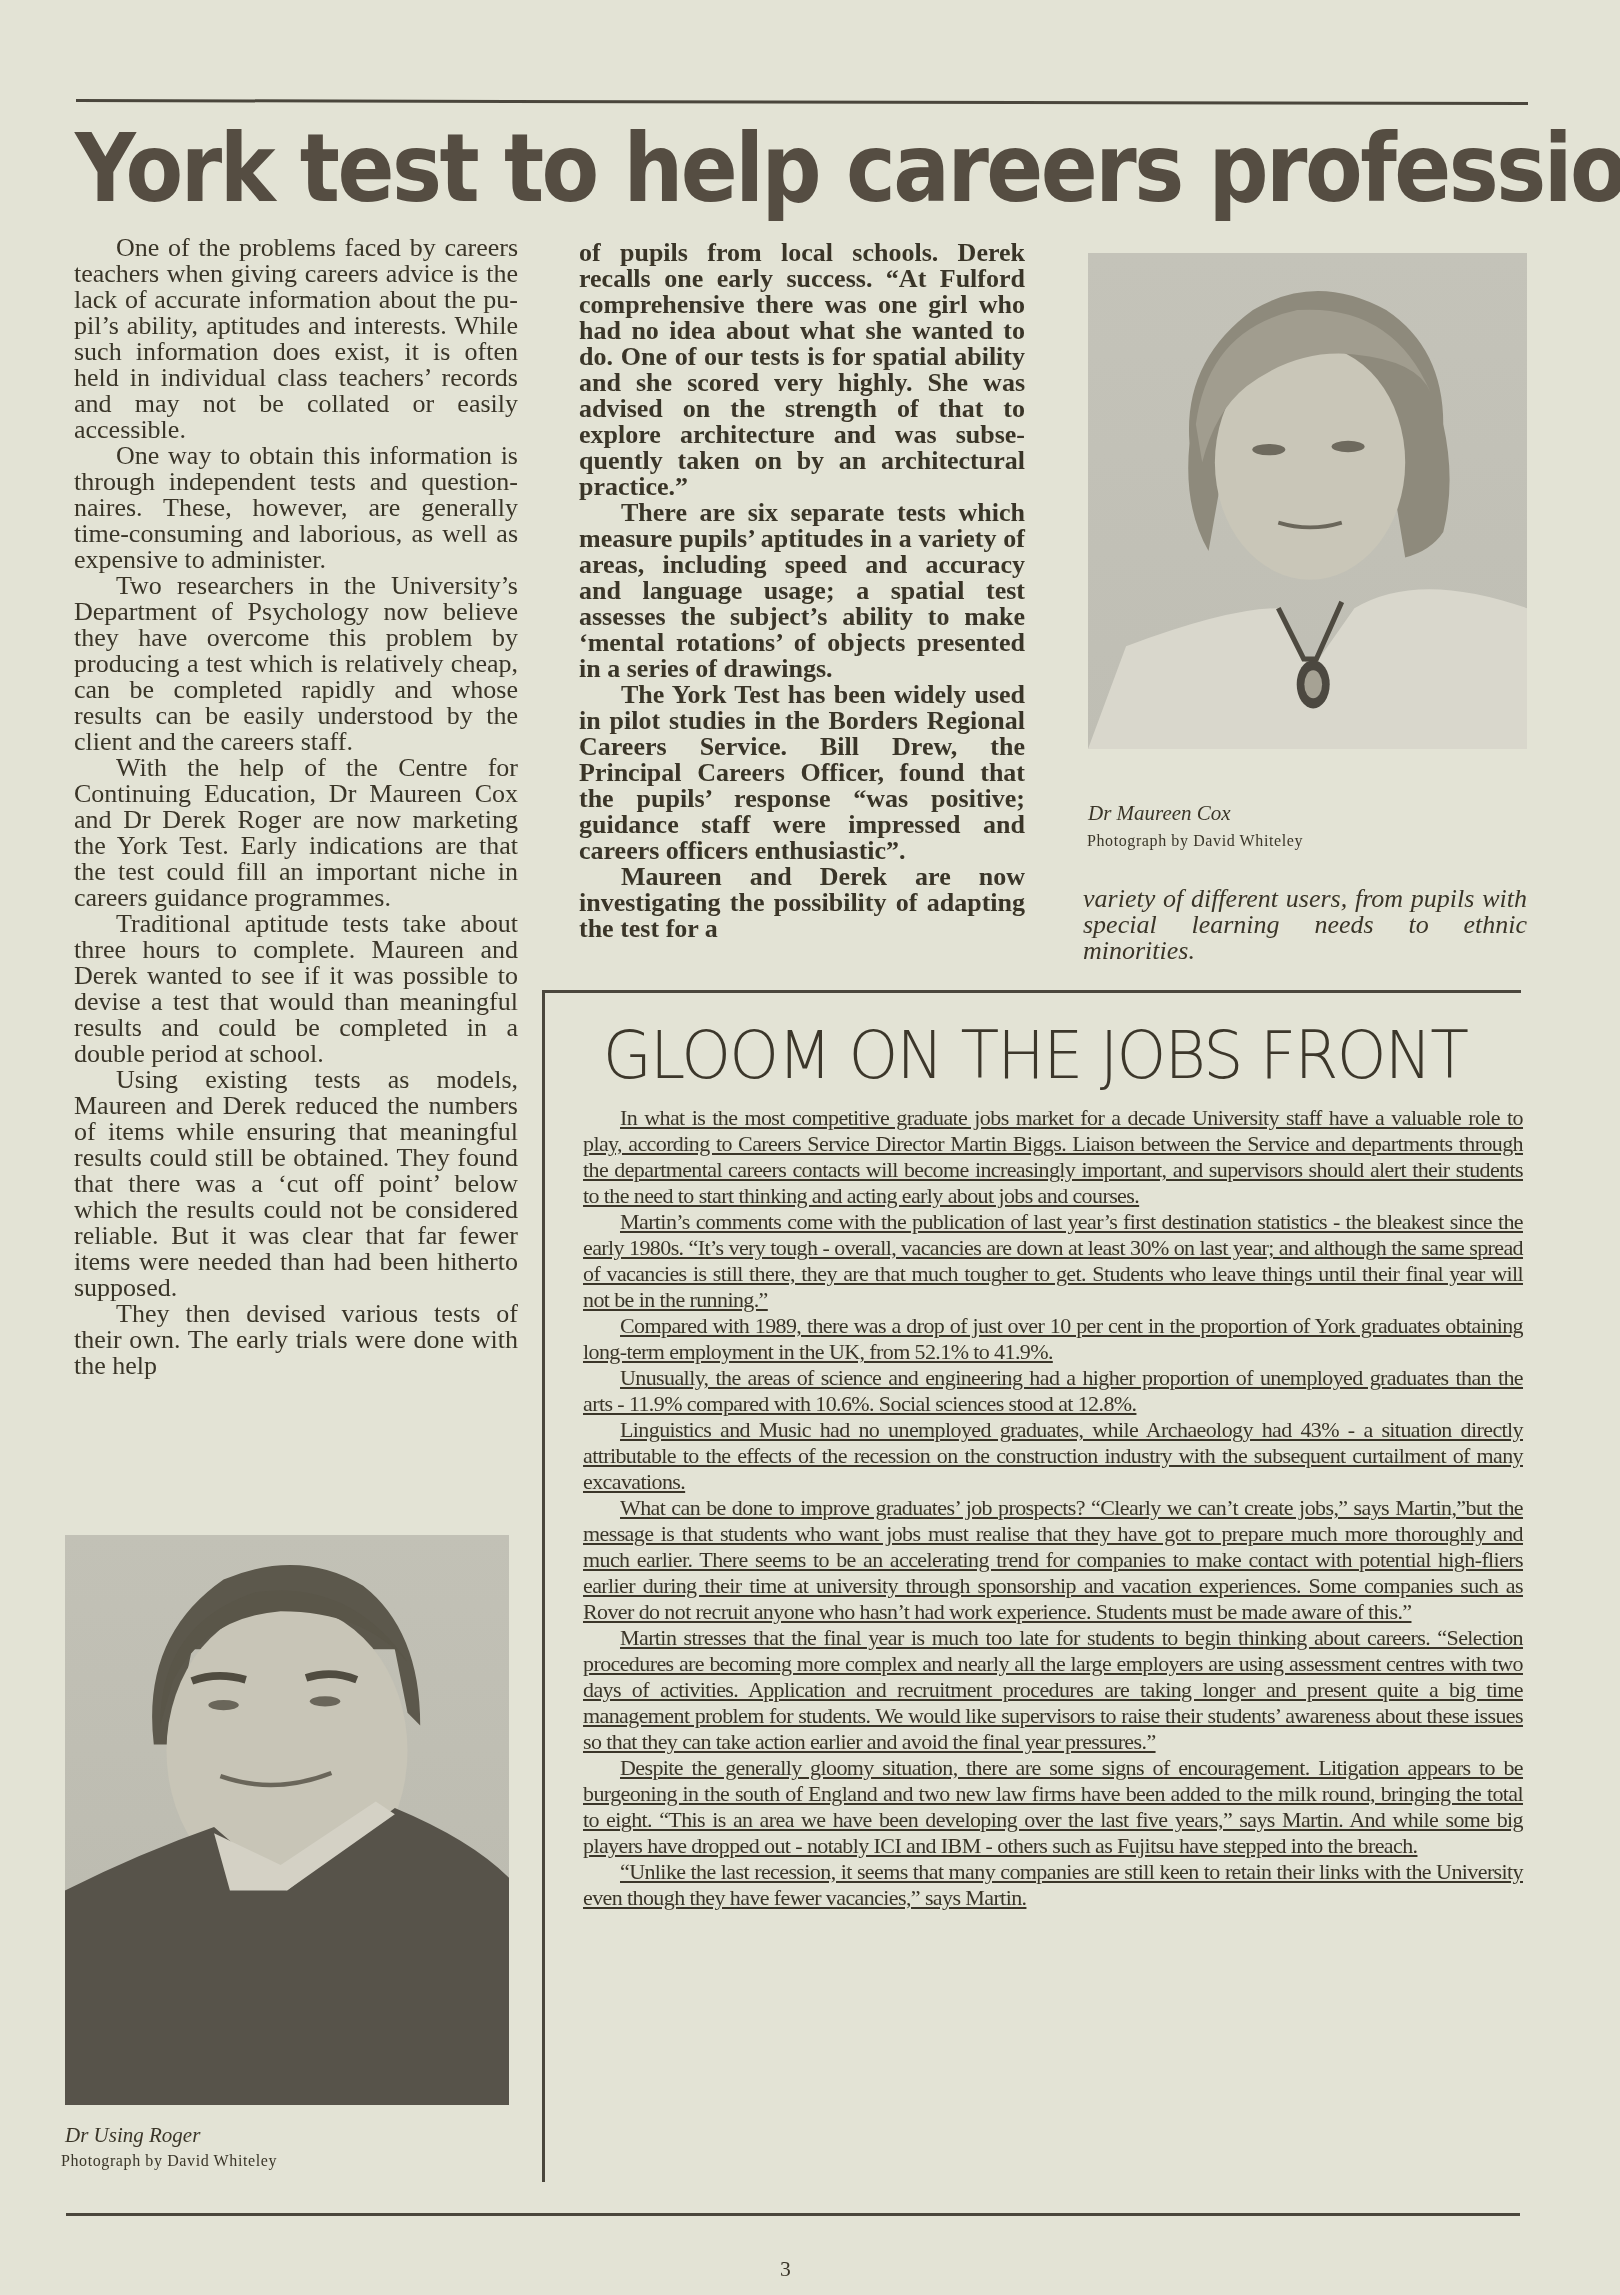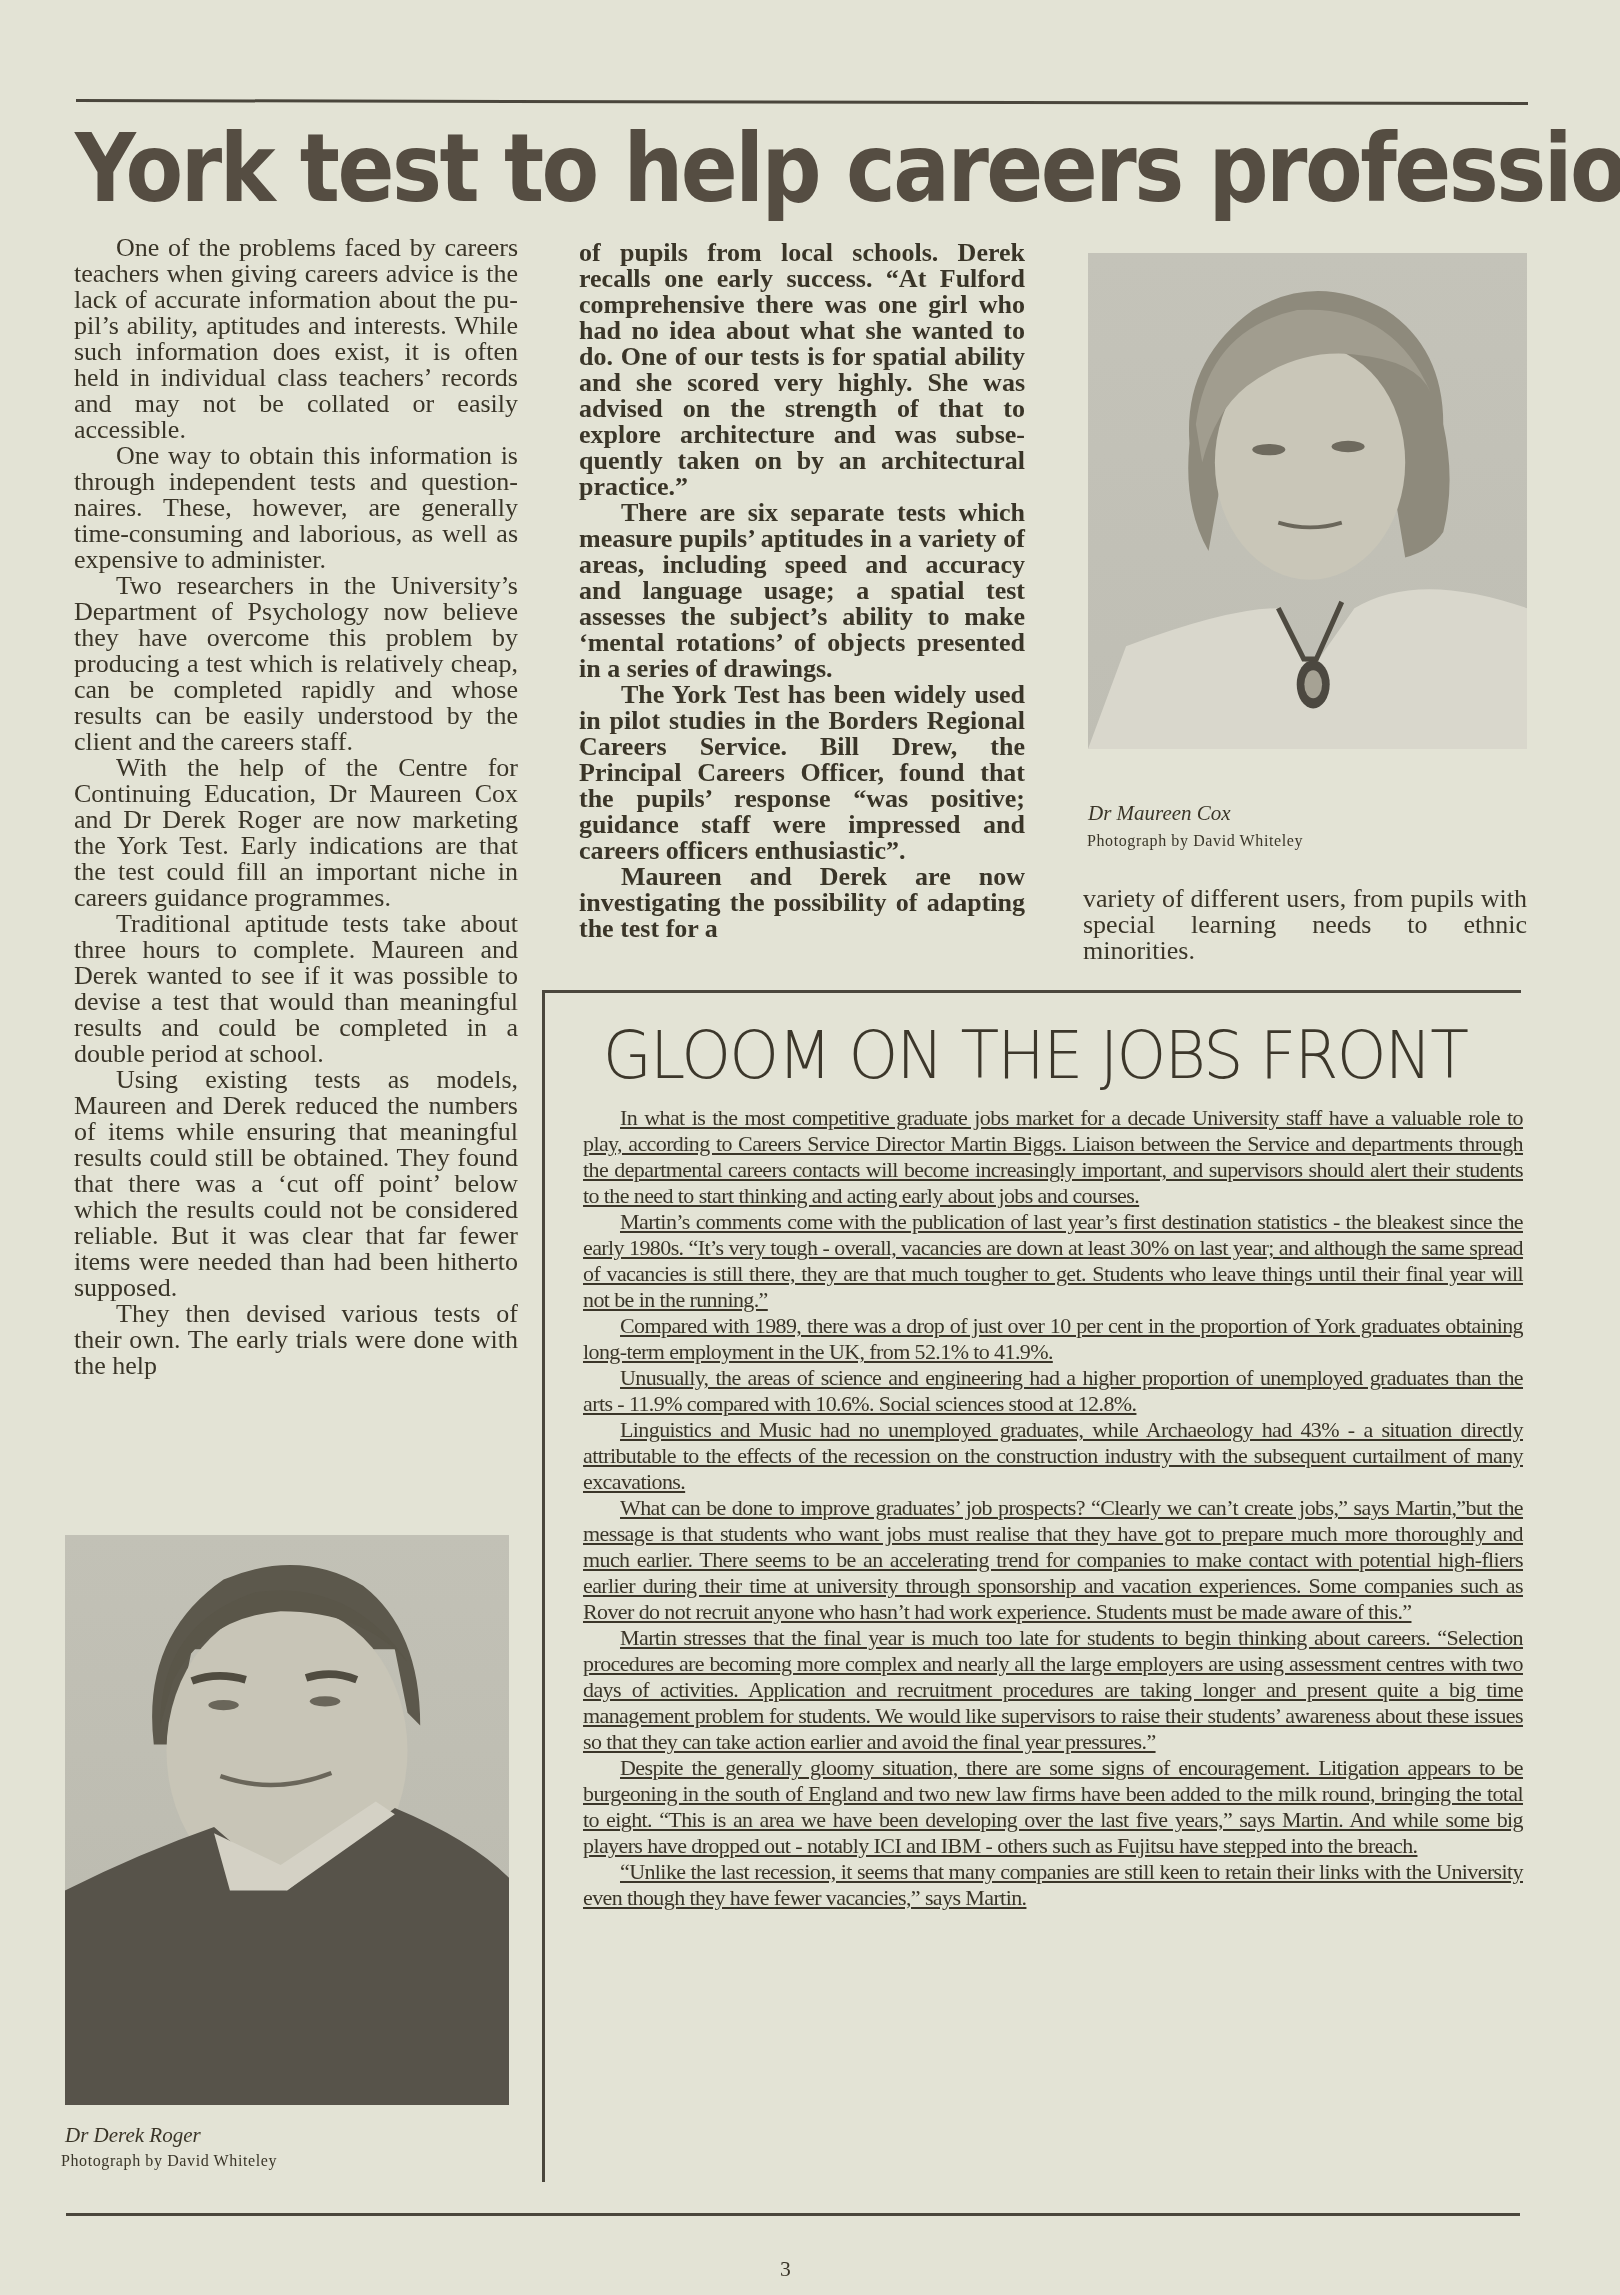--- a/index.html
+++ b/index.html
@@ -23,21 +23,21 @@
   }
   .col {
     position: absolute;
     font-size: 26px; line-height: 26px;
     text-align: justify; hyphens: manual;
   }
   .col p { margin: 0; text-indent: 42px; }
   .col p.noindent { text-indent: 0; }
   #col1 { left: 74px; top: 235px; width: 444px; }
   #col2 { left: 579px; top: 240px; width: 446px; font-weight: bold; }
-  #col3tail { left: 1083px; top: 886px; width: 444px; }
+  #col3tail { left: 1083px; top: 886px; width: 444px; font-style: italic; }
   .photo {
     position: absolute; overflow: hidden;
     background: #bdbcb2;
   }
   #photo-cox { left: 1088px; top: 253px; width: 439px; height: 496px; background: linear-gradient(180deg,#c4c3b9 0%,#bfbeb4 100%); }
   #photo-roger { left: 65px; top: 1535px; width: 444px; height: 570px; background: linear-gradient(180deg,#c2c1b6 0%,#bab9ae 100%); }
   .photo svg { width: 100%; height: 100%; display: block; }
   .caption-name {
     position: absolute; font-style: italic; font-size: 21px; 
   }
@@ -114,21 +114,21 @@
     <path d="M150 300 Q150 140 300 90 Q450 70 540 200 Q470 120 340 120 Q220 130 170 230 Z" fill="#5a5649"></path>
     <path d="M200 230 Q240 215 285 228" stroke="#504c40" stroke-width="12" fill="none"></path>
     <path d="M380 225 Q420 212 460 228" stroke="#504c40" stroke-width="12" fill="none"></path>
     <ellipse cx="250" cy="268" rx="24" ry="8" fill="#6a665a"></ellipse>
     <ellipse cx="410" cy="262" rx="24" ry="8" fill="#6a665a"></ellipse>
     <path d="M245 380 Q330 410 420 375" stroke="#6a665a" stroke-width="7" fill="none"></path>
     <path d="M0 898 L0 560 Q120 500 235 460 L350 560 L520 430 Q640 480 700 540 L700 898 Z" fill="#57534a"></path>
     <path d="M235 470 L260 560 L350 560 L520 440 L490 420 L340 520 Z" fill="#d4d1c5"></path>
   </svg>
 </div>
-<div class="caption-name" id="roger-name">Dr Derek Roger</div>
+<div class="caption-name" id="roger-name">Dr Using Roger</div>
 <div class="caption-credit" id="roger-credit">Photograph by David Whiteley</div>
 
 <div class="rule" id="box-top"></div>
 <div class="rule" id="box-left"></div>
 
 <div id="gloom-title">GLOOM ON THE JOBS FRONT</div>
 
 <div id="gloom-body">
   <p>In what is the most competitive graduate jobs market for a decade University staff have a valuable role to play, according to Careers Service Director Martin Biggs. Liaison between the Service and departments through the departmental careers contacts will become increasingly important, and supervisors should alert their students to the need to start thinking and acting early about jobs and courses.</p>
   <p>Martin’s comments come with the publication of last year’s first destination statistics - the bleakest since the early 1980s. “It’s very tough - overall, vacancies are down at least 30% on last year; and although the same spread of vacancies is still there, they are that much tougher to get. Students who leave things until their final year will not be in the running.”</p>

